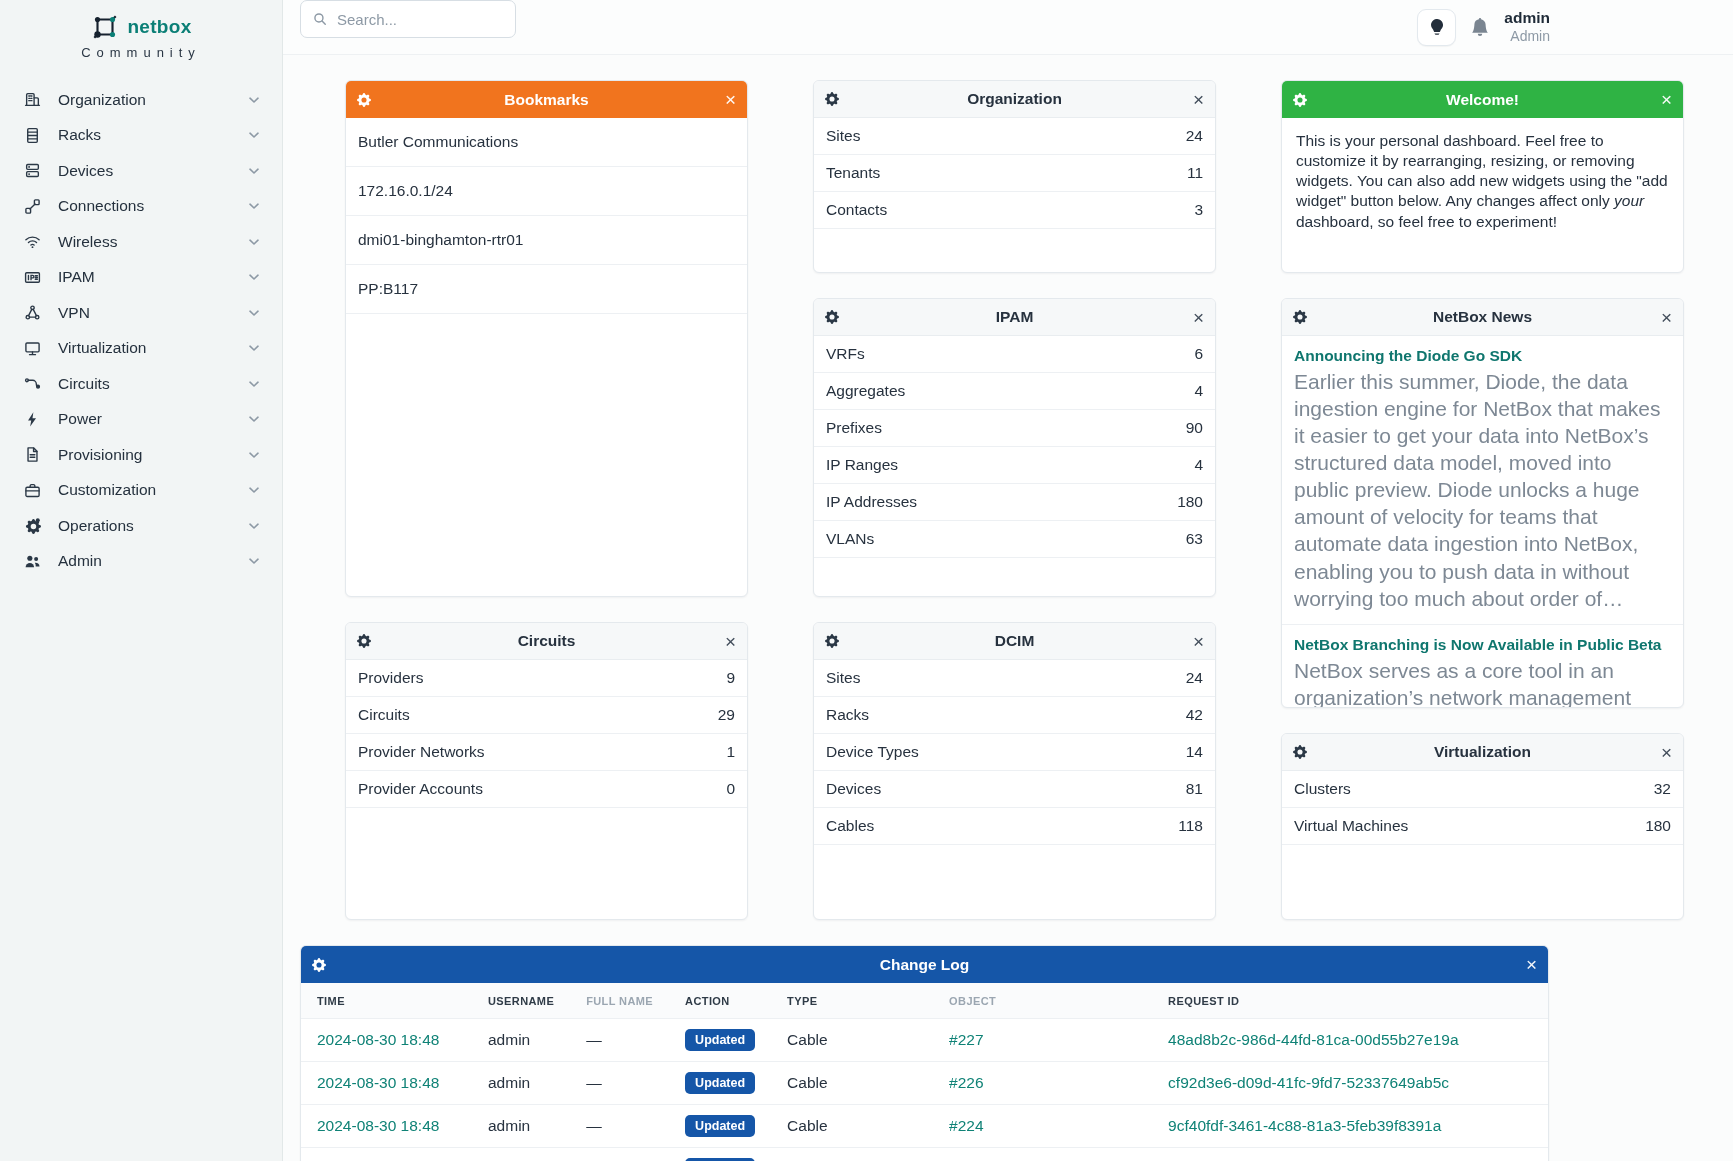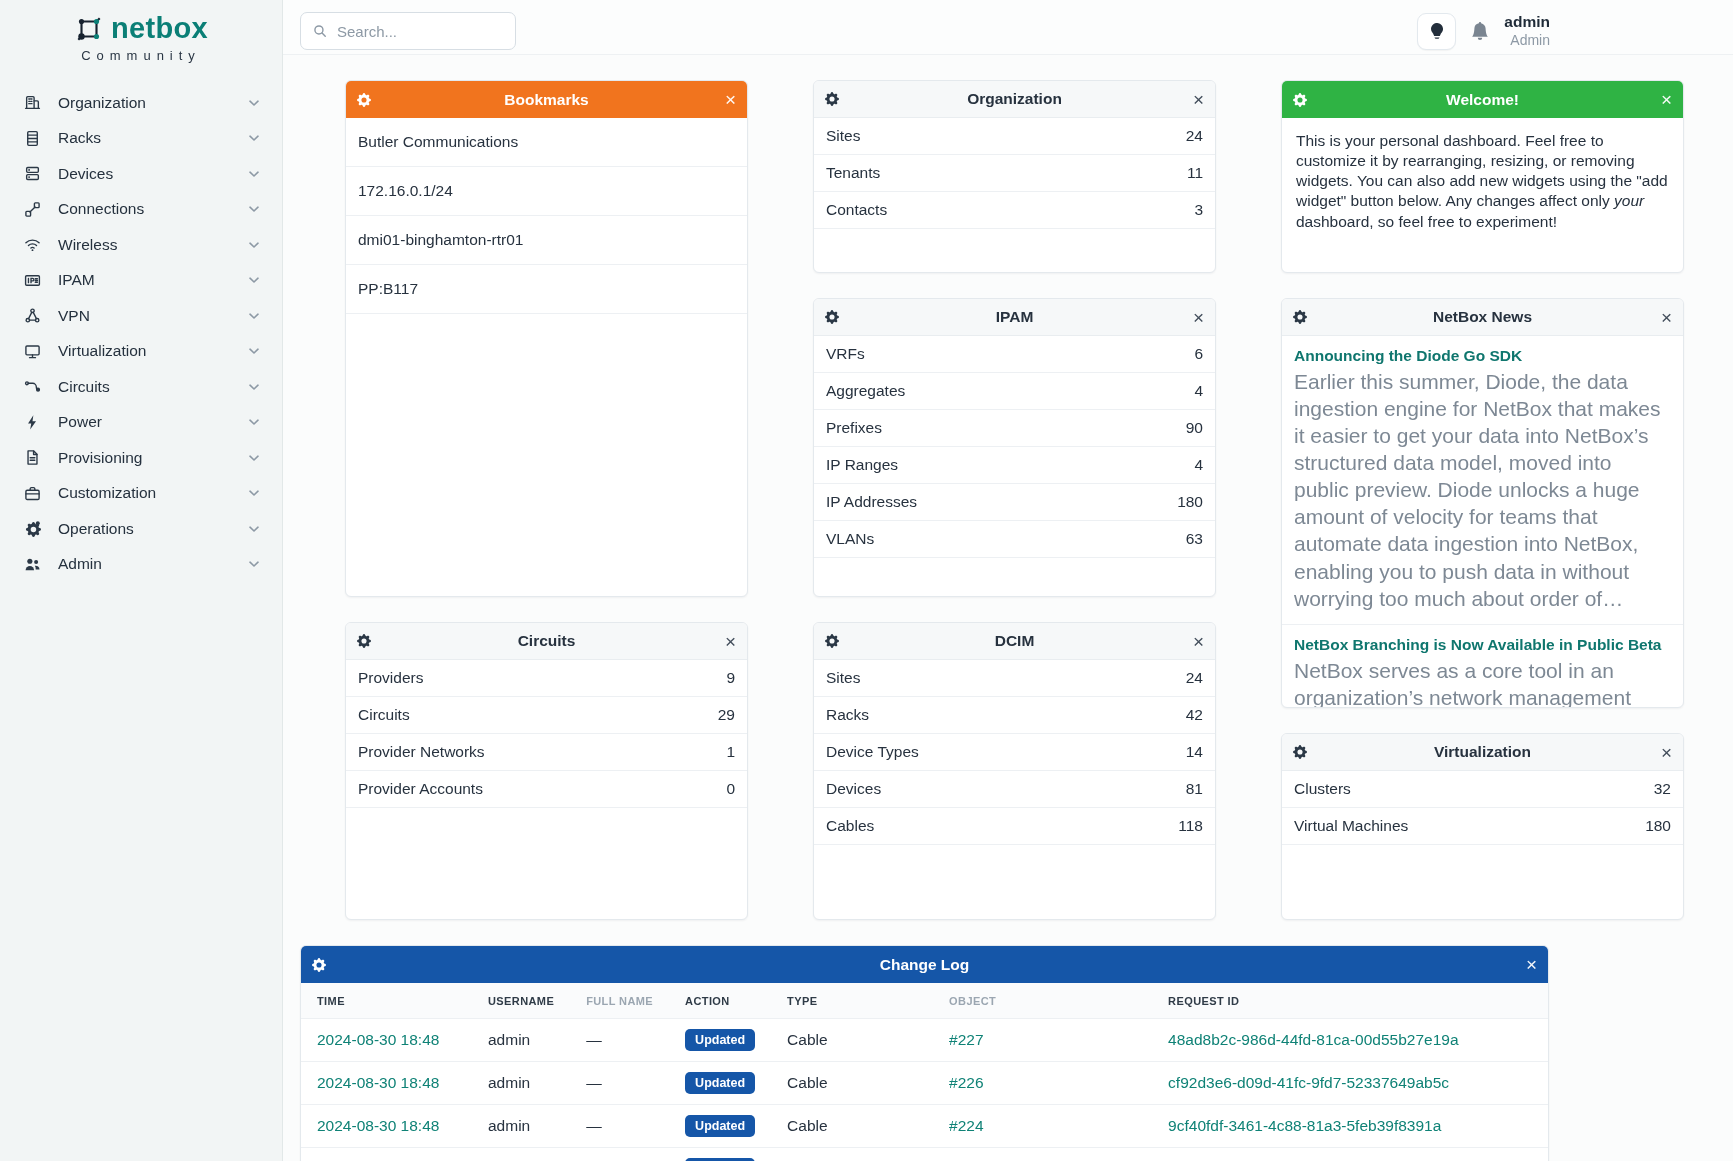--- a/index.html
+++ b/index.html
@@ -4,32 +4,32 @@
 <style>
   *{box-sizing:border-box;margin:0;padding:0;}
   body{width:1733px;height:1161px;overflow:hidden;background:#fbfcfc;
        font-family:"Liberation Sans",sans-serif;color:#27323f;}
   .app{display:flex;width:100%;height:100%;}
 
   
   .sidebar{width:283px;min-width:283px;background:#f2f5f5;border-right:1px solid #e2e8e8;}
   .logo-area{padding-top:12px;text-align:center;}
   .logo-row{display:flex;align-items:center;justify-content:center;gap:7px;}
-  .brand-name{font-size:29px;font-weight:700;color:#0b7f76;letter-spacing:.3px;}
+  .brand-name{font-size:19px;font-weight:700;color:#0b7f76;letter-spacing:.3px;}
   .brand-sub{margin-top:3px;font-size:13px;letter-spacing:6px;color:#2a3644;}
   .nav{margin-top:22px;}
   .nav-item{display:flex;align-items:center;gap:17px;padding:8px 20px 8px 24px;
             font-size:15.5px;color:#25313e;cursor:pointer;height:35.5px;}
   .nav-item svg{flex:none;}
   .nav-chevron{margin-left:auto;color:#8d99a5;display:flex;}
 
   
   .main{flex:1;display:flex;flex-direction:column;}
-  .topbar{height:55px;min-height:55px;display:flex;align-items:center;
-          padding:8px 183px 0 17px;border-bottom:1px solid #eef1f3;background:#fcfdfd;}
+  .topbar{height:55px;min-height:55px;display:flex;
+          padding:0 183px 0 17px;border-bottom:1px solid #eef1f3;background:#fcfdfd;}
   .search-box{display:flex;align-items:center;gap:10px;width:216px;height:38px;
               border:1px solid #d7dee4;border-radius:7px;padding:0 12px;background:#fff;color:#8d99a5;}
   .search-box input{border:none;outline:none;font-size:15px;color:#3a4654;width:100%;
                     background:transparent;font-family:inherit;}
   .search-box input::placeholder{color:#8d99a5;}
   .topbar-right{margin-left:auto;display:flex;align-items:center;gap:15px;}
   .theme-btn{width:39px;height:37px;border:1px solid #e3e9ee;border-radius:9px;background:#fff;
              display:flex;align-items:center;justify-content:center;box-shadow:0 1px 1px rgba(0,0,0,.04);cursor:pointer;}
   .bell{color:#7a8591;display:flex;cursor:pointer;}
   .user-block{text-align:right;line-height:1.2;cursor:pointer;}

